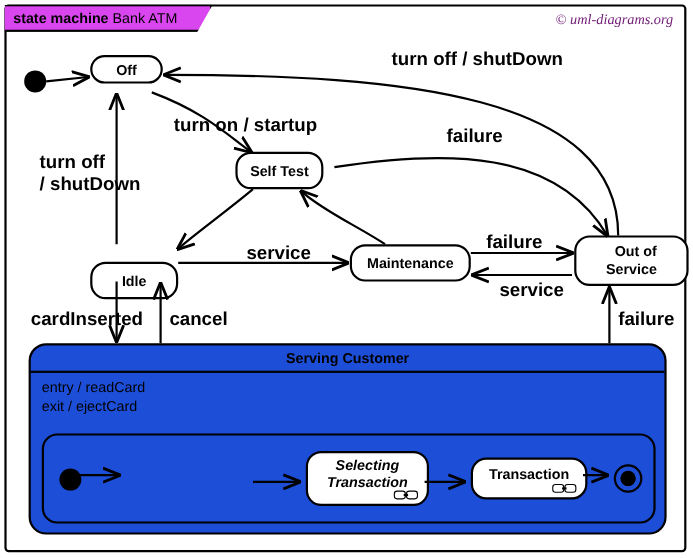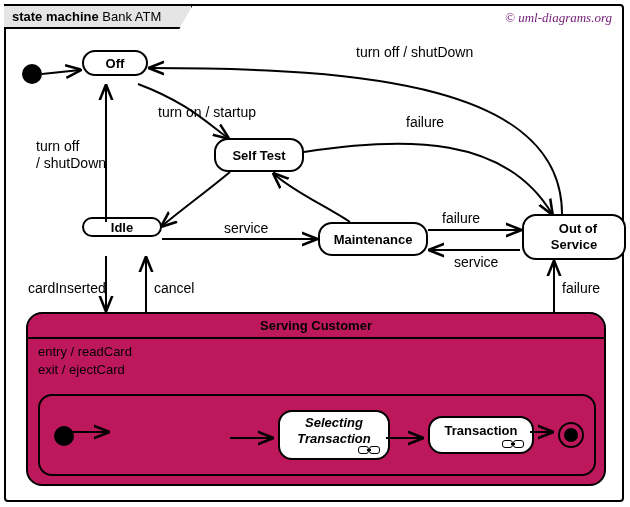--- a/index.html
+++ b/index.html
@@ -18,21 +18,21 @@
     width: 620px; height: 498px;
     border: 2px solid #000;
     border-radius: 4px;
     box-sizing: border-box;
   }
   .frame-tab {
     position: absolute;
     left: -2px; top: -2px;
     border: 2px solid #000;
     border-left: none;
-    background: #e5e5e5;
+    background: #d946ef;
     padding: 3px 30px 3px 8px;
     border-radius: 0 0 10px 0;
     clip-path: polygon(0 0, 100% 0, calc(100% - 14px) 100%, 0 100%);
     font-size: 13px;
   }
   .credit {
     position: absolute;
     right: 10px; top: 4px;
     color: #701a75;
     font-style: italic;
@@ -50,21 +50,21 @@
     align-items: center;
     justify-content: center;
     box-sizing: border-box;
     padding: 4px 6px;
   }
   .state.small { font-size: 13px; }
   .composite {
     position: absolute;
     border: 2px solid #000;
     border-radius: 16px;
-    background: #be185d;
+    background: #1d4ed8;
     box-sizing: border-box;
   }
   .composite .title {
     text-align: center;
     font-weight: bold;
     padding: 4px 0 4px 0;
     border-bottom: 2px solid #000;
   }
   .composite .entryexit {
     padding: 4px 0 6px 10px;
@@ -91,22 +91,23 @@
     box-sizing: border-box;
     display: flex; align-items: center; justify-content: center;
   }
   .final-inner {
     width: 14px; height: 14px;
     background: #000;
     border-radius: 50%;
   }
   .label {
     position: absolute;
-    font-size: 14px;
+    font-size: 17px;
     white-space: nowrap;
+    font-weight: bold;
   }
   .substate-glyph {
     position: absolute;
     bottom: 3px; right: 8px;
     width: 22px; height: 10px;
   }
   .substate-glyph::before, .substate-glyph::after {
     content: "";
     position: absolute;
     width: 9px; height: 6px;
@@ -138,23 +139,23 @@
     <b>state machine</b>
     <span>Bank ATM</span>
   </div>
 
   <span class="credit">© uml-diagrams.org</span>
 
   <div class="initial" style="left:16px; top:58px;"></div>
 
   <div class="state small" style="left:76px; top:44px; width:66px; height:26px;">Off</div>
 
-  <div class="state small" style="left:208px; top:132px; width:90px; height:34px;">Self Test</div>
-
-  <div class="state small" style="left:76px; top:211px; width:80px; height:20px;">Idle</div>
+  <div class="state small" style="left:208px; top:132px; width:80px; height:34px;">Self Test</div>
+
+  <div class="state small" style="left:76px; top:232px; width:80px; height:34px;">Idle</div>
 
   <div class="state small" style="left:312px; top:216px; width:110px; height:34px;">Maintenance</div>
 
   <div class="state small" style="left:516px; top:208px; width:104px; height:46px; white-space:pre-line; line-height:1.2;text-align:right;">Out of
 Service</div>
 
   <div class="composite" style="left:20px; top:306px; width:580px; height:174px;">
     <div class="title">Serving Customer</div>
     <div class="entryexit">
       <div>entry / readCard</div>

